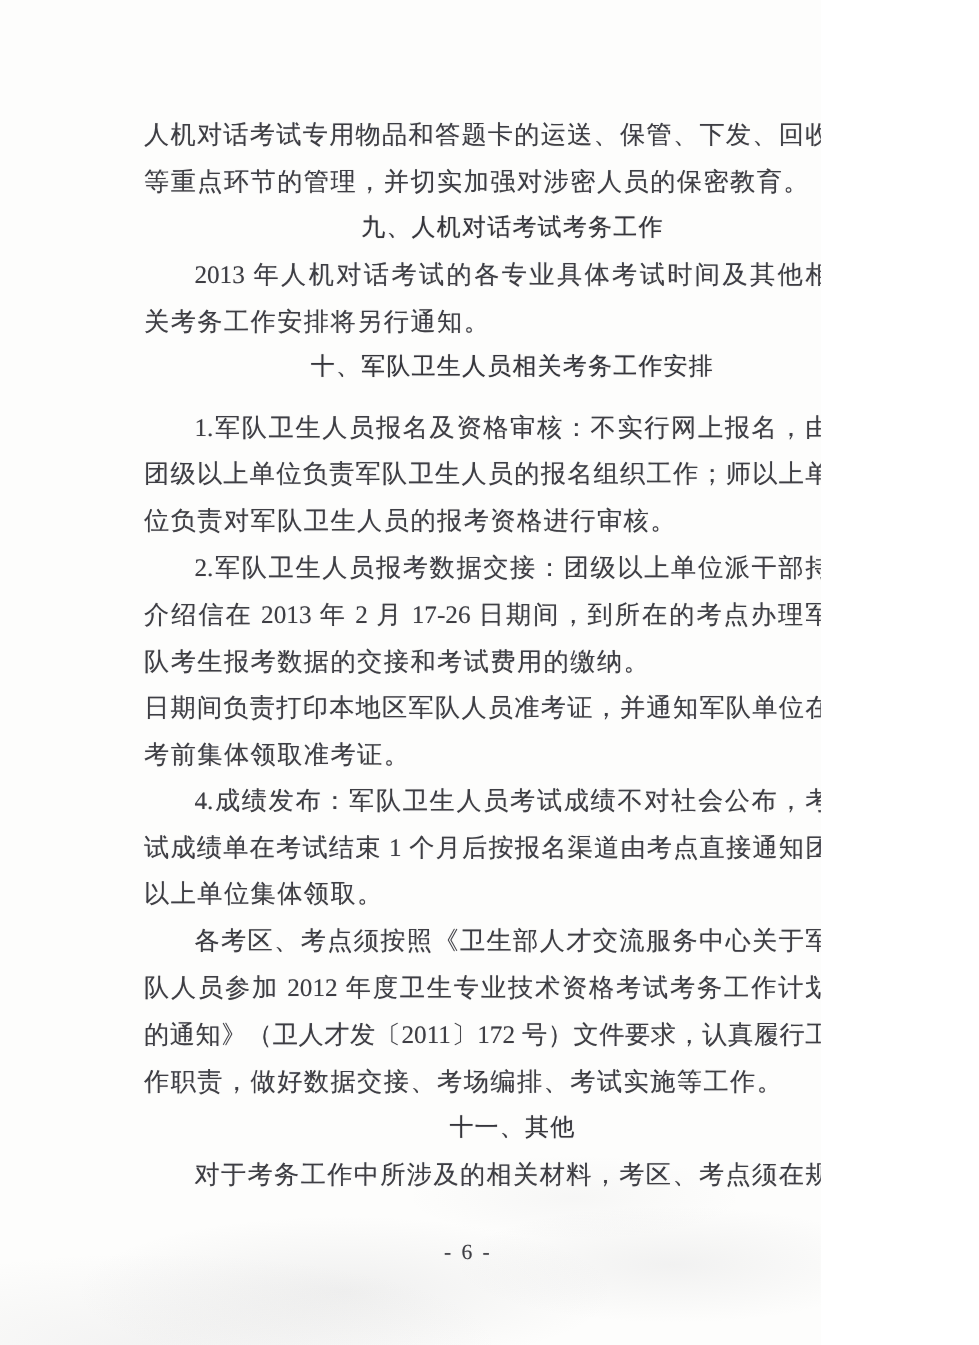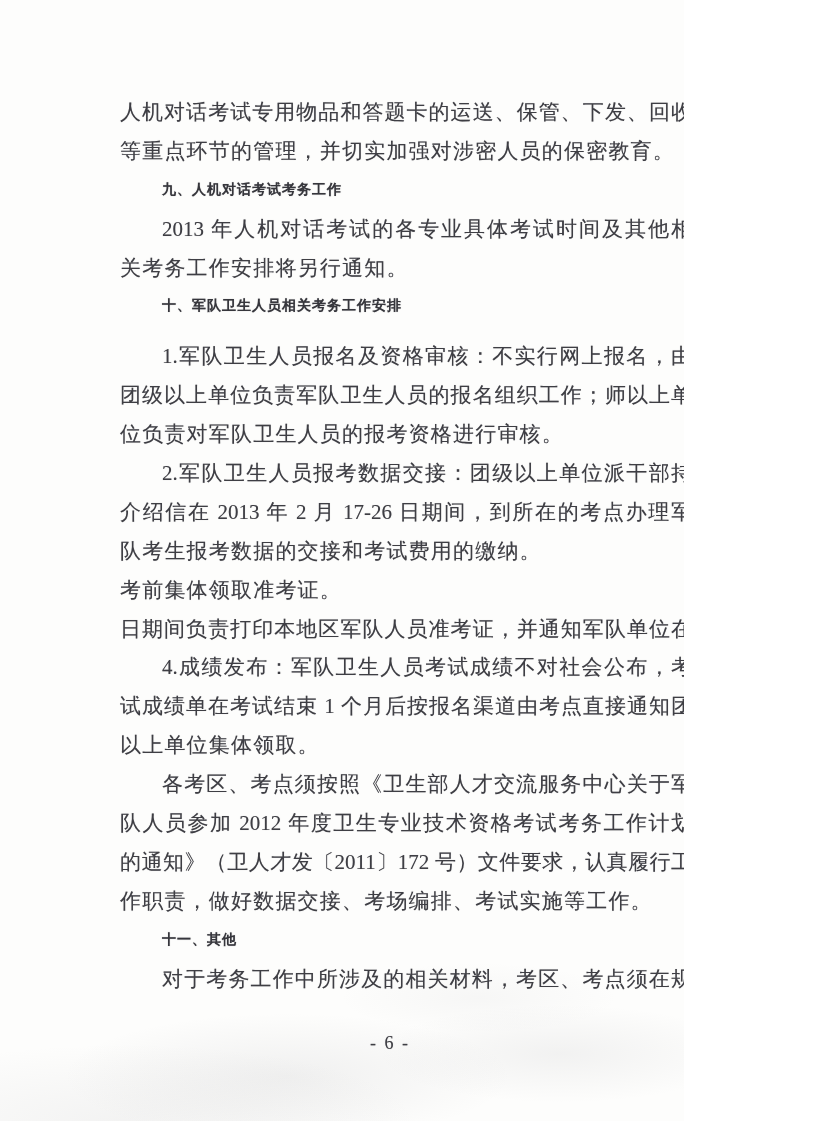--- a/index.html
+++ b/index.html
@@ -37,25 +37,26 @@
     white-space: nowrap;
     text-shadow: 0 0 0.7px rgba(70,70,75,0.45);
   }
   .line.justify {
     white-space: normal;
     letter-spacing: normal;
     text-align: justify;
     text-align-last: justify;
   }
   .line.heading {
-    font-size: 14px;
-    font-weight: 700;
+    font-size: 20px;
+    font-weight: 400;
     color: var(--heading-color, #36363c);
     letter-spacing: 1px;
     text-shadow: 0 0 0.8px rgba(50,50,55,0.55);
+    text-align: center;
   }
   .page-number {
     position: absolute;
     left: 104px;
     top: 1028px;
     width: 572px;
     height: 30px;
     line-height: 30px;
     text-align: center;
     font-size: 18px;
@@ -74,22 +75,22 @@
       <div class="line heading" style="padding-left: 42px;">九、人机对话考试考务工作</div>
       <div class="line body justify" style="padding-left: 42px;">2013 年人机对话考试的各专业具体考试时间及其他相</div>
       <div class="line body">关考务工作安排将另行通知。</div>
       <div class="line heading" style="padding-left: 42px;">十、军队卫生人员相关考务工作安排</div>
       <div class="line body justify" style="padding-left: 42px; margin-top: 11px;">1.军队卫生人员报名及资格审核：不实行网上报名，由</div>
       <div class="line body justify">团级以上单位负责军队卫生人员的报名组织工作；师以上单</div>
       <div class="line body">位负责对军队卫生人员的报考资格进行审核。</div>
       <div class="line body justify" style="padding-left: 42px;">2.军队卫生人员报考数据交接：团级以上单位派干部持</div>
       <div class="line body justify">介绍信在 2013 年 2 月 17-26 日期间，到所在的考点办理军</div>
       <div class="line body">队考生报考数据的交接和考试费用的缴纳。</div>
+      <div class="line body justify">日期间负责打印本地区军队人员准考证，并通知军队单位在</div>
       <div class="line body">考前集体领取准考证。</div>
-      <div class="line body justify">日期间负责打印本地区军队人员准考证，并通知军队单位在</div>
       <div class="line body justify" style="padding-left: 42px;">4.成绩发布：军队卫生人员考试成绩不对社会公布，考</div>
       <div class="line body justify">试成绩单在考试结束 1 个月后按报名渠道由考点直接通知团</div>
       <div class="line body">以上单位集体领取。</div>
       <div class="line body justify" style="padding-left: 42px;">各考区、考点须按照《卫生部人才交流服务中心关于军</div>
       <div class="line body justify">队人员参加 2012 年度卫生专业技术资格考试考务工作计划</div>
       <div class="line body justify">的通知》（卫人才发〔2011〕172 号）文件要求，认真履行工</div>
       <div class="line body">作职责，做好数据交接、考场编排、考试实施等工作。</div>
       <div class="line heading" style="padding-left: 42px;">十一、其他</div>
       <div class="line body justify" style="padding-left: 42px;">对于考务工作中所涉及的相关材料，考区、考点须在规</div>
     </div>

